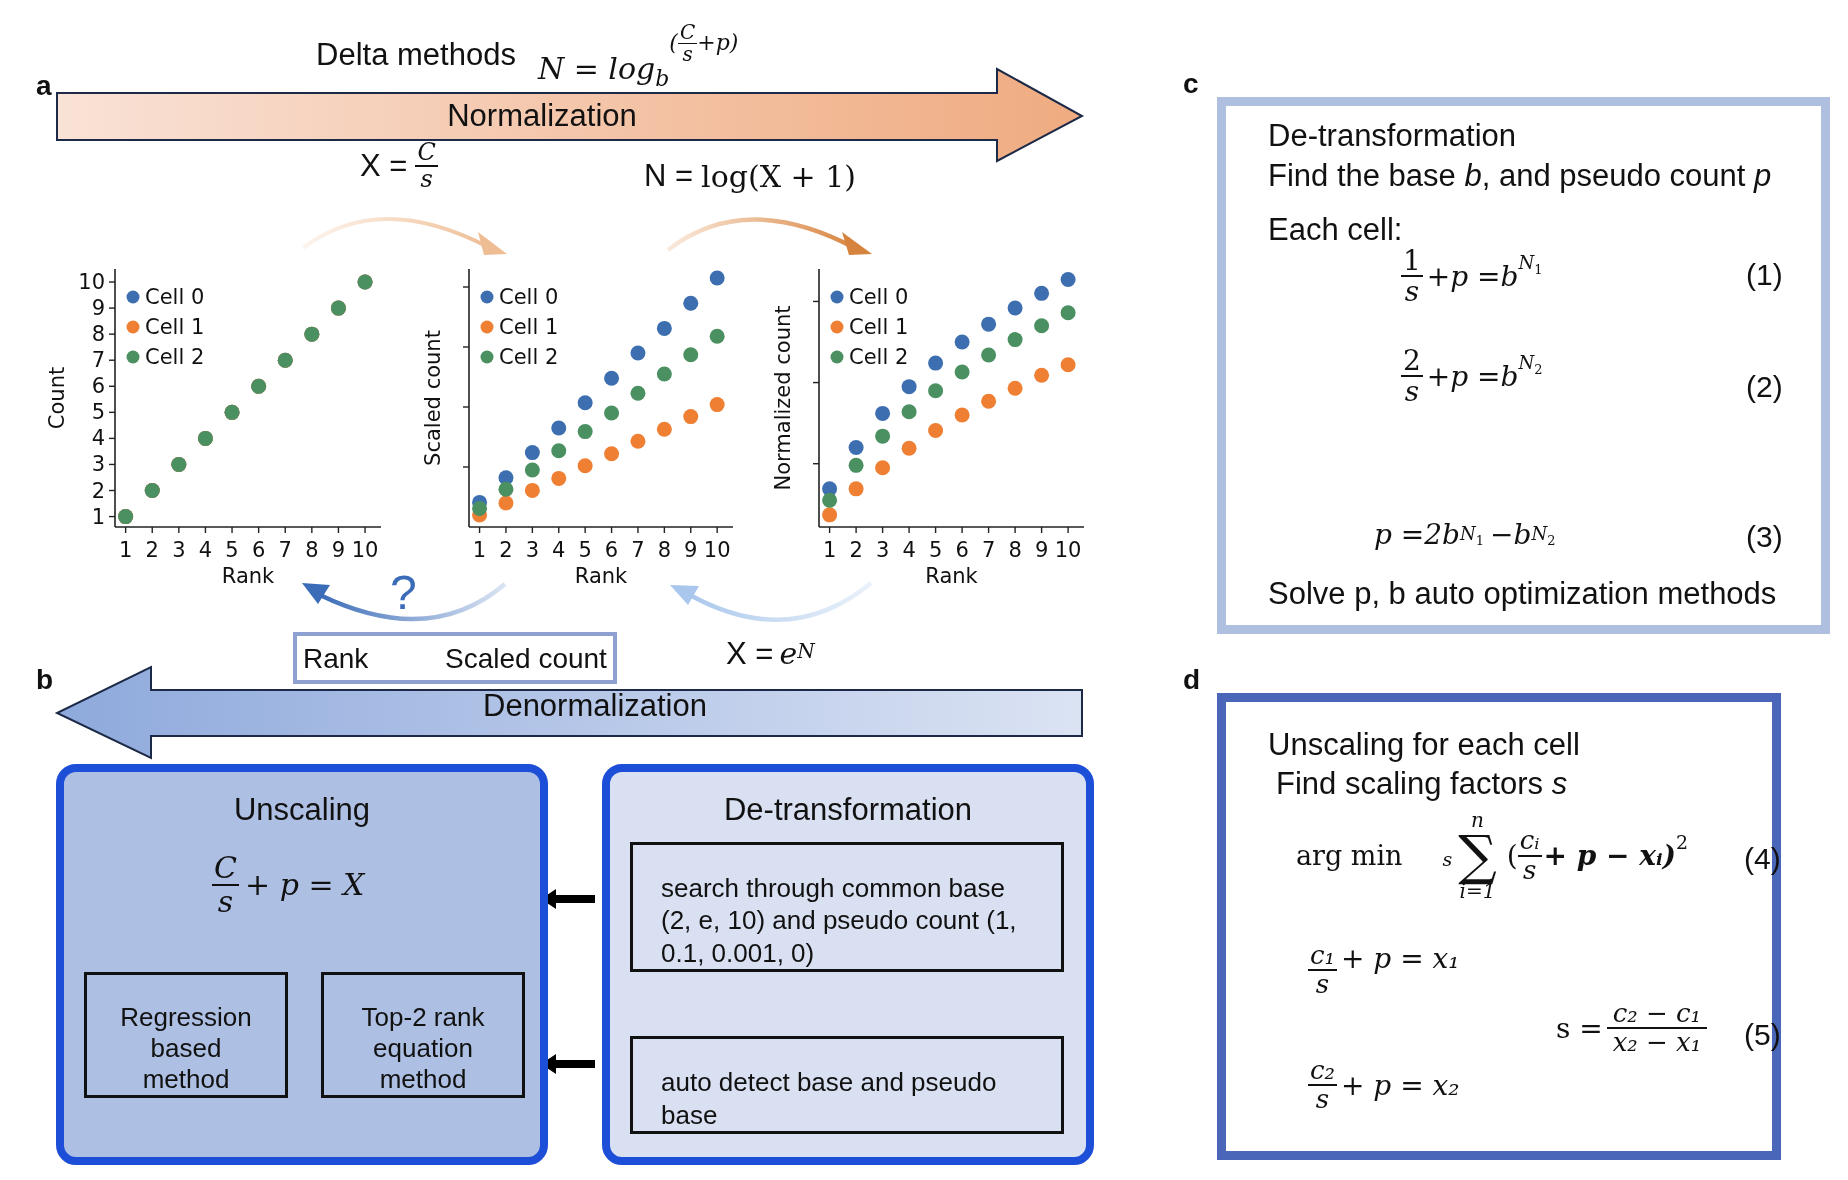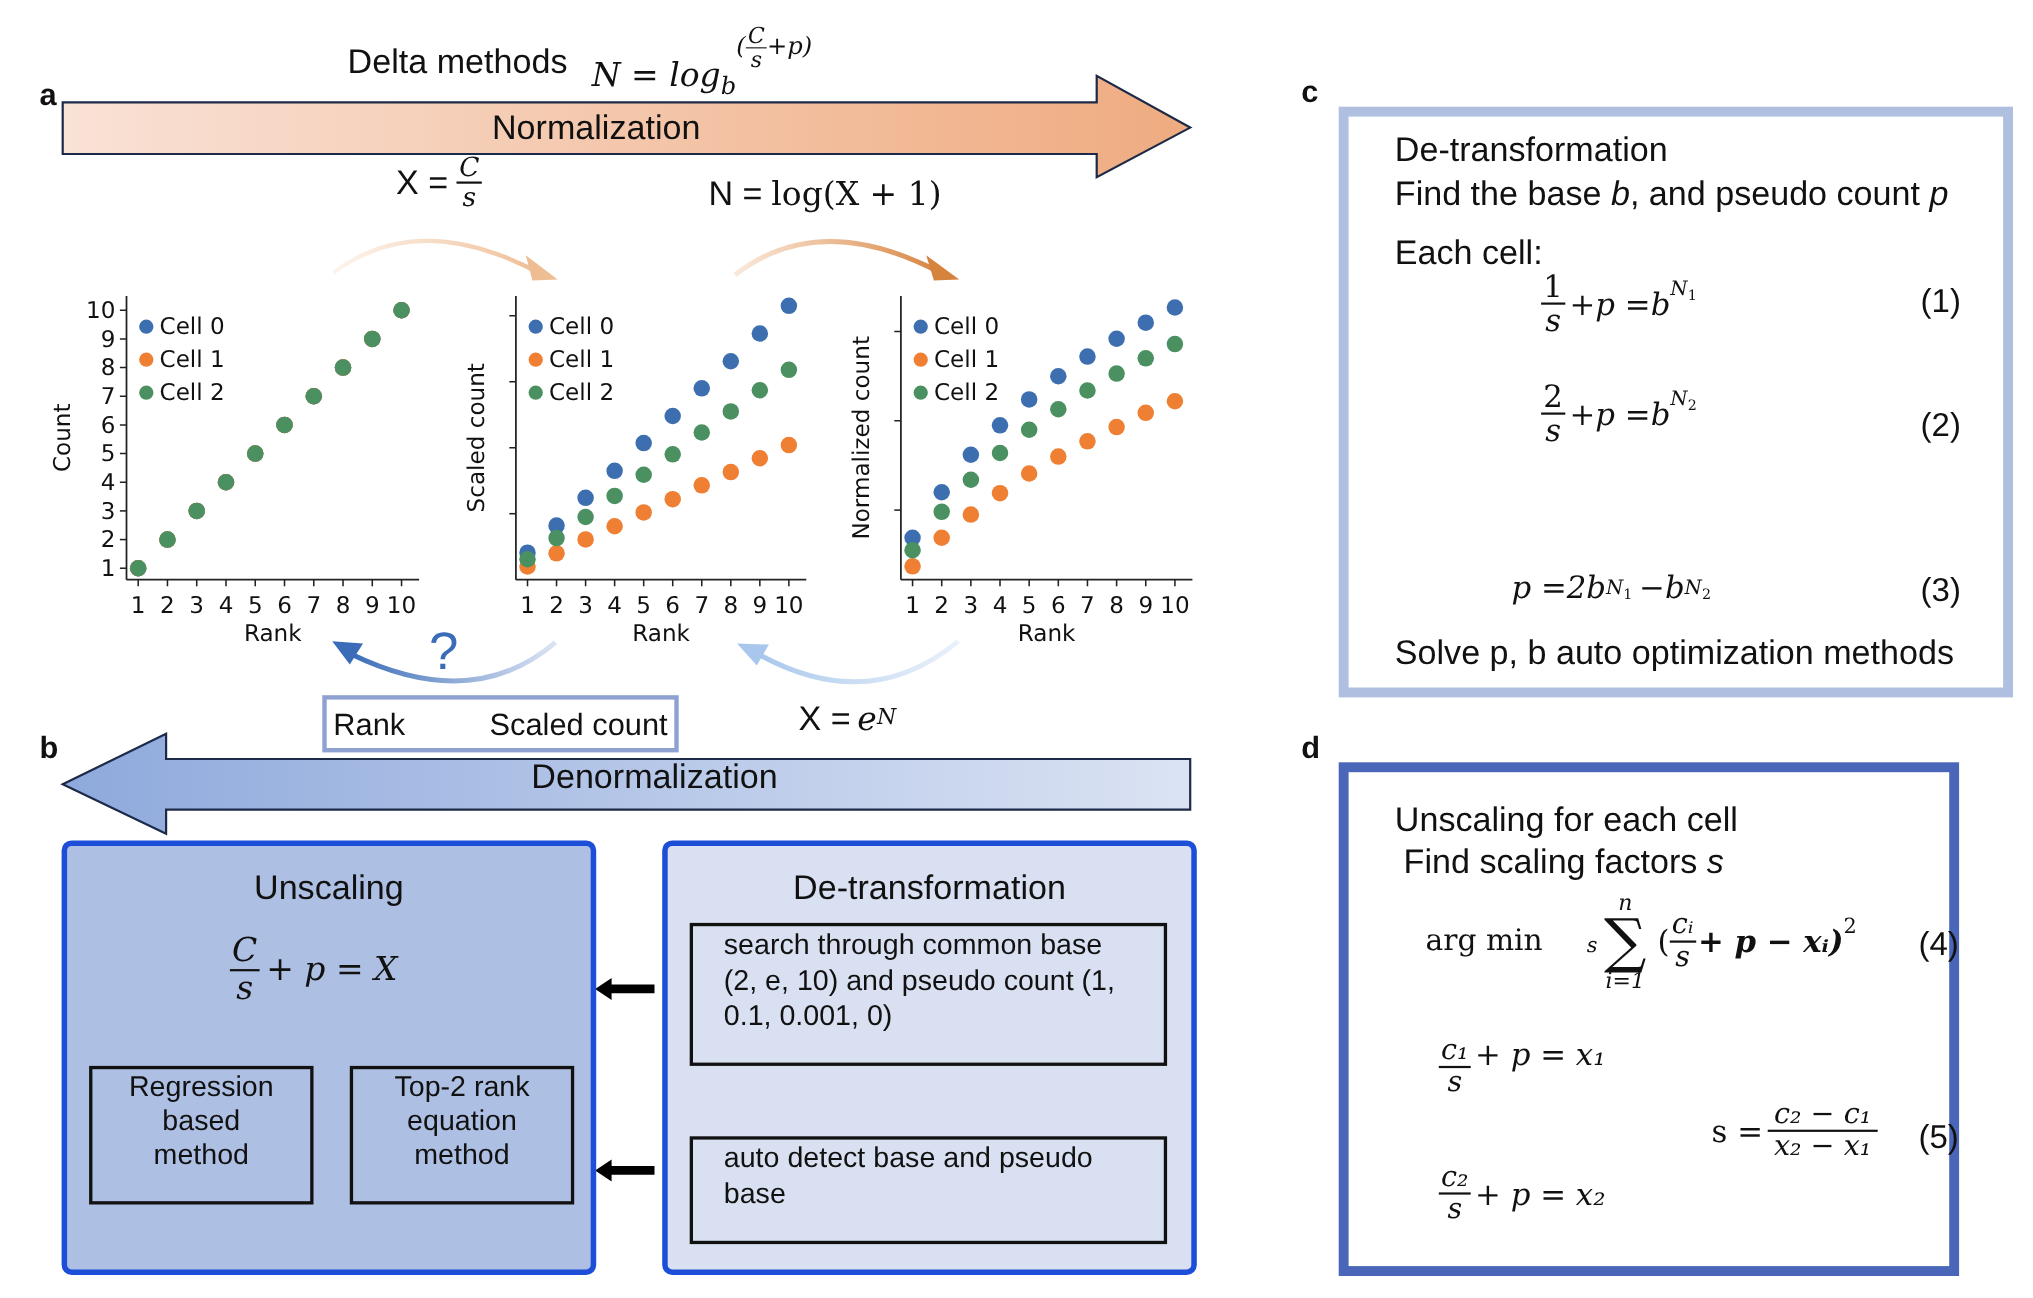--- a/index.html
+++ b/index.html
@@ -7,22 +7,22 @@
          font-family:"Liberation Sans", sans-serif; color:#111; }
   .abs { position:absolute; }
   .panel-letter { position:absolute; font-weight:bold; font-size:28px; font-family:"Liberation Sans", sans-serif; }
   .math { font-family:"DejaVu Serif", serif; font-style:italic; }
   .mathr { font-family:"DejaVu Serif", serif; }
   .frac { display:inline-flex; flex-direction:column; align-items:center; vertical-align:middle; line-height:1.05; }
   .frac .num { border-bottom:2px solid #111; padding:0 2px; }
   .frac .den { padding:0 2px; }
   .label-txt { font-size:30px; }
   svg text { font-family:"DejaVu Sans", sans-serif; }
-  .rbox { position:absolute; border:5px solid #1d4ed8; border-radius:9px; }
-  .sbox { position:absolute; border:3px solid #111; background:transparent; display:flex; align-items:flex-start; }
+  .rbox { position:absolute; border:8px solid #1d4ed8; border-radius:20px; }
+  .sbox { position:absolute; border:3px solid #111; background:transparent; display:flex; align-items:flex-end; }
   .eqnum { position:absolute; font-size:30px; font-family:"Liberation Sans", sans-serif; }
 </style>
 </head>
 <body>
 
 <div class="panel-letter" style="left:36px;top:70px;">a</div>
 <div class="panel-letter" style="left:36px;top:664px;">b</div>
 <div class="panel-letter" style="left:1183px;top:68px;">c</div>
 <div class="panel-letter" style="left:1183px;top:664px;">d</div>
 

